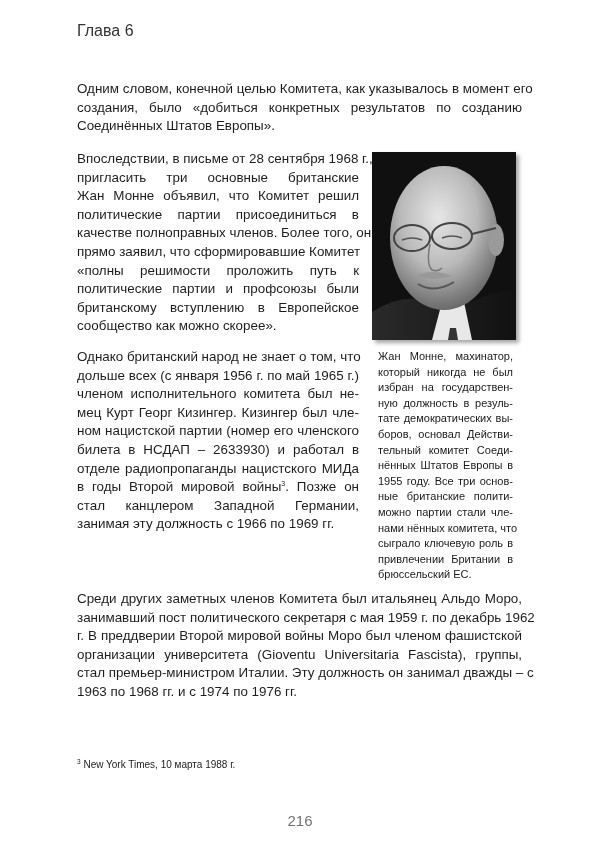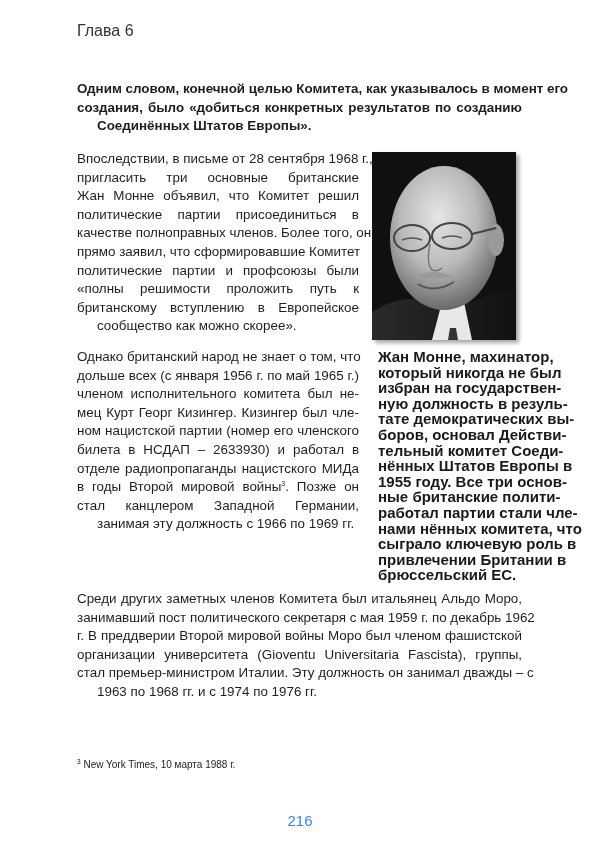--- a/index.html
+++ b/index.html
@@ -33,21 +33,20 @@
     }
     .para .line {
       display: block;
       text-align: justify;
       text-align-last: justify;
       white-space: nowrap;
       height: 18.6px;
     }
     .para .line.last {
       text-align-last: left;
-      margin-left: 20px;
     }
     .full { width: 445px; }
     .left-col { width: 282px; }
 
     .photo {
       position: absolute;
       left: 372px;
       top: 152px;
       width: 144px;
       height: 188px;
@@ -55,22 +54,22 @@
       box-shadow: 3px 3px 4px rgba(0,0,0,0.35);
       overflow: hidden;
     }
     .photo svg { display: block; }
 
     .caption {
       position: absolute;
       left: 378px;
       top: 349px;
       width: 135px;
-      font-size: 15px;
-      font-weight: bold;
+      font-size: 11px;
+      font-weight: normal;
       line-height: 15.6px;
       color: #1a1a1a;
     }
     .caption .line {
       display: block;
       text-align: justify;
       text-align-last: justify;
       white-space: nowrap;
       height: 15.6px;
     }
@@ -84,44 +83,44 @@
       color: #222;
     }
     .footnote sup { font-size: 6.5px; vertical-align: 4px; }
     .page-number {
       position: absolute;
       left: 0;
       width: 600px;
       top: 812px;
       text-align: center;
       font-size: 15px;
-      color: #3b82f6;
+      color: #737373;
     }
     sup.fn { font-size: 7px; vertical-align: 5px; line-height: 0; }
   </style>
 </head>
 <body>
 
 <div class="running-head">Глава 6</div>
 
-<div class="para full" style="top:80px;font-weight:bold;">
+<div class="para full" style="top:80px;">
   <span class="line">Одним словом, конечной целью Комитета, как указывалось в момент его</span>
   <span class="line">создания, было «добиться конкретных результатов по созданию</span>
   <span class="line last">Соединённых Штатов Европы».</span>
 </div>
 
 <div class="para left-col" style="top:150px;">
   <span class="line">Впоследствии, в письме от 28 сентября 1968 г.,</span>
   <span class="line">пригласить три основные британские</span>
   <span class="line">Жан Монне объявил, что Комитет решил</span>
   <span class="line">политические партии присоединиться в</span>
   <span class="line">качестве полноправных членов. Более того, он</span>
   <span class="line">прямо заявил, что сформировавшие Комитет</span>
+  <span class="line">«полны решимости проложить путь к</span>
   <span class="line">политические партии и профсоюзы были</span>
-  <span class="line">«полны решимости проложить путь к</span>
   <span class="line">британскому вступлению в Европейское</span>
   <span class="line last">сообщество как можно скорее».</span>
 </div>
 
 <div class="para left-col" style="top:348px;">
   <span class="line">Однако британский народ не знает о том, что</span>
   <span class="line">дольше всех (с января 1956 г. по май 1965 г.)</span>
   <span class="line">членом исполнительного комитета был не-</span>
   <span class="line">мец Курт Георг Кизингер. Кизингер был чле-</span>
   <span class="line">ном нацистской партии (номер его членского</span>
@@ -176,21 +175,21 @@
   <span class="line">Жан Монне, махинатор,</span>
   <span class="line">который никогда не был</span>
   <span class="line">избран на государствен-</span>
   <span class="line">ную должность в резуль-</span>
   <span class="line">тате демократических вы-</span>
   <span class="line">боров, основал Действи-</span>
   <span class="line">тельный комитет Соеди-</span>
   <span class="line">нённых Штатов Европы в</span>
   <span class="line">1955 году. Все три основ-</span>
   <span class="line">ные британские полити-</span>
-  <span class="line">работал партии стали чле-</span>
+  <span class="line">можно партии стали чле-</span>
   <span class="line">нами нённых комитета, что</span>
   <span class="line">сыграло ключевую роль в</span>
   <span class="line">привлечении Британии в</span>
   <span class="line last">брюссельский ЕС.</span>
 </div>
 
 <div class="para full" style="top:590px;">
   <span class="line">Среди других заметных членов Комитета был итальянец Альдо Моро,</span>
   <span class="line">занимавший пост политического секретаря с мая 1959 г. по декабрь 1962</span>
   <span class="line">г. В преддверии Второй мировой войны Моро был членом фашистской</span>

